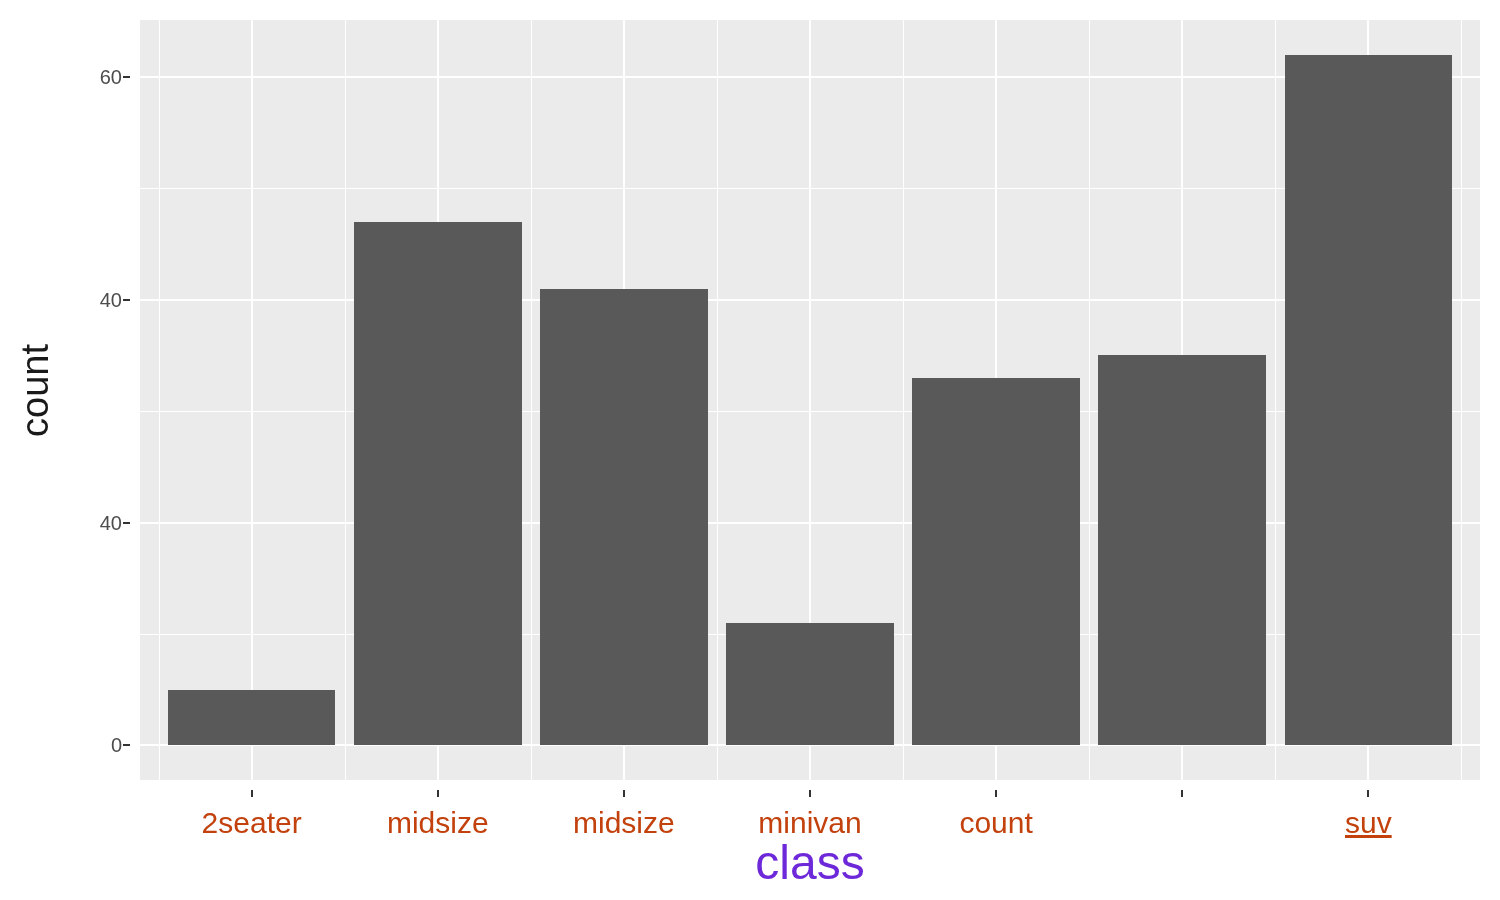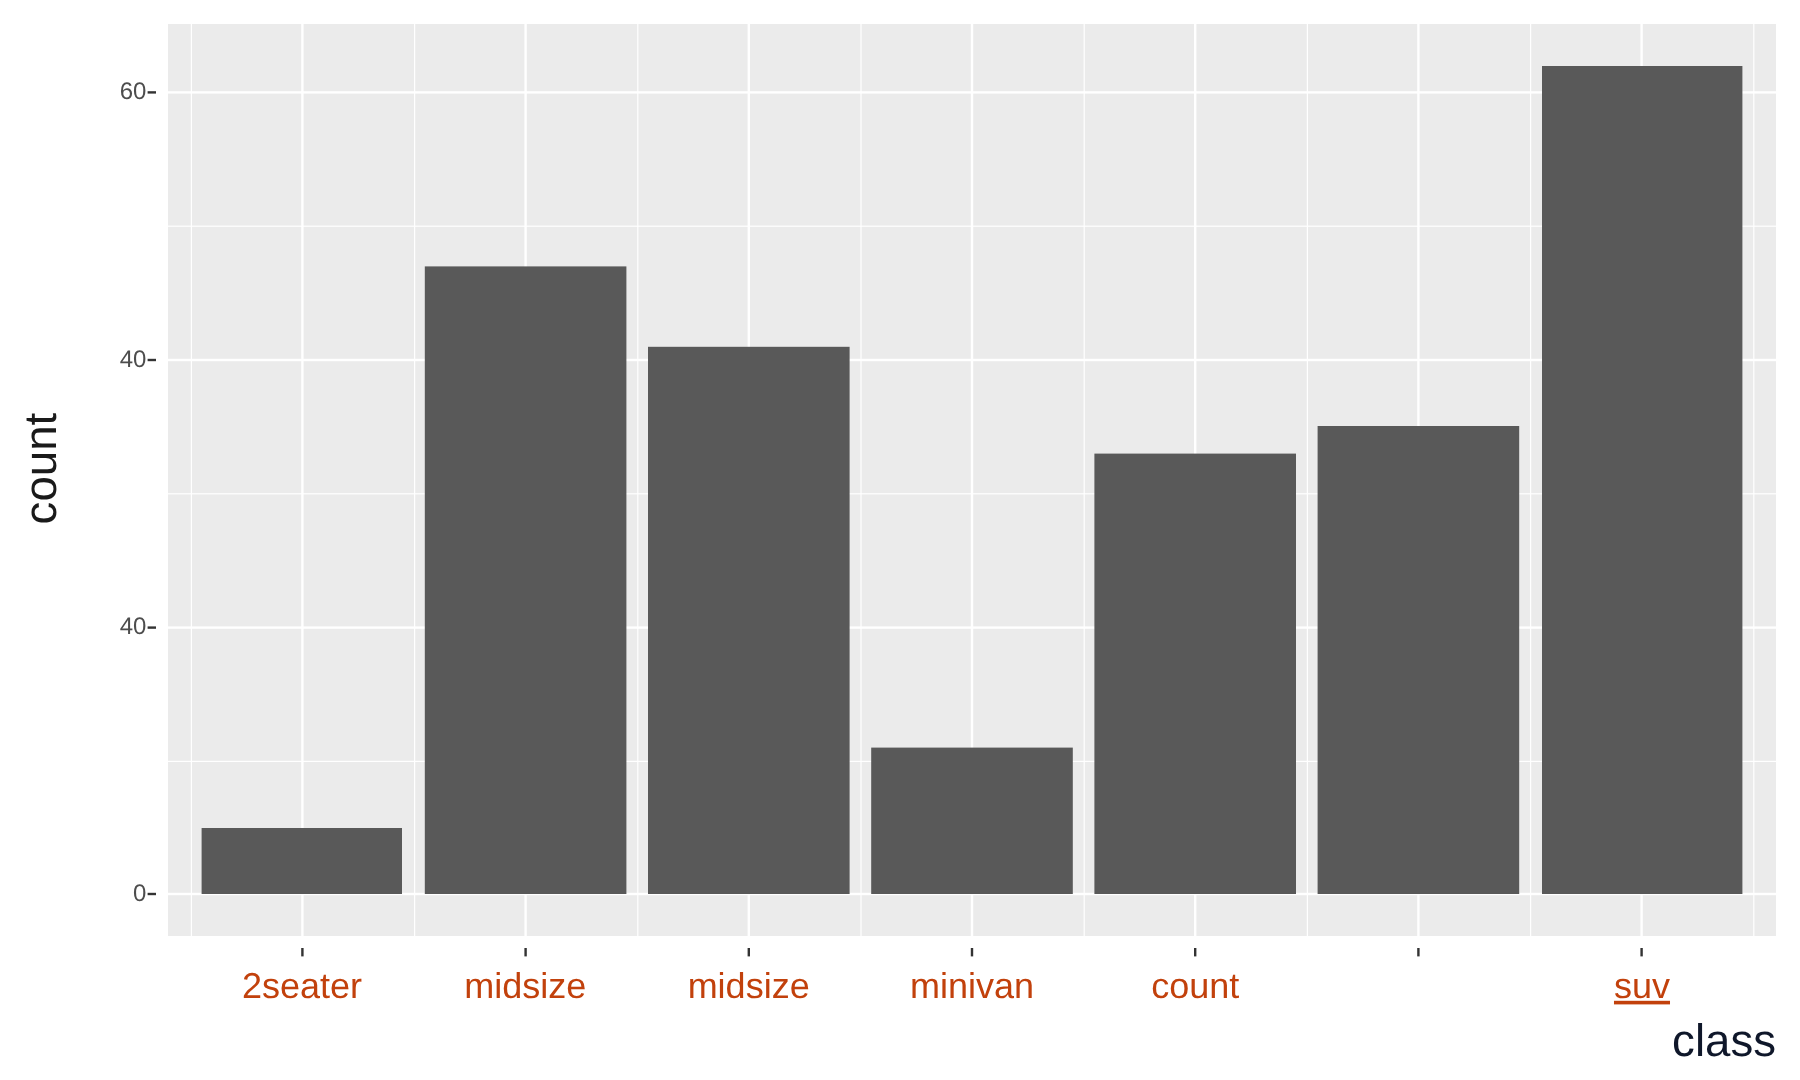--- a/index.html
+++ b/index.html
@@ -30,23 +30,23 @@
   }
   .y-axis-title span {
     transform: rotate(-90deg);
     white-space: nowrap;
   }
   .x-axis-title {
     position: absolute;
     left: 140px;
     right: 20px;
     bottom: 10px;
-    text-align: right;
-    font-size: 38px;
-    color: #0f172a;
+    text-align: center;
+    font-size: 48px;
+    color: #6d28d9;
   }
   .y-tick-labels {
     position: absolute;
     left: 60px;
     width: 70px;
     top: 20px;
     bottom: 120px;
   }
   .y-tick-label {
     position: absolute;

